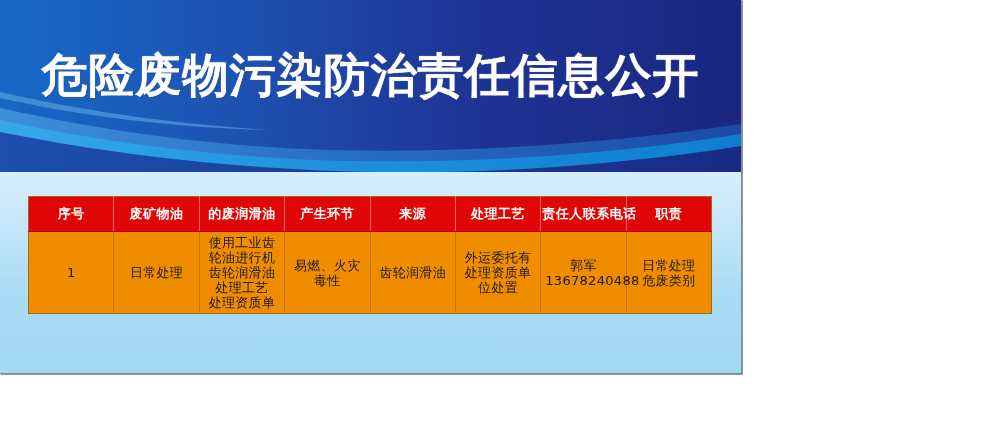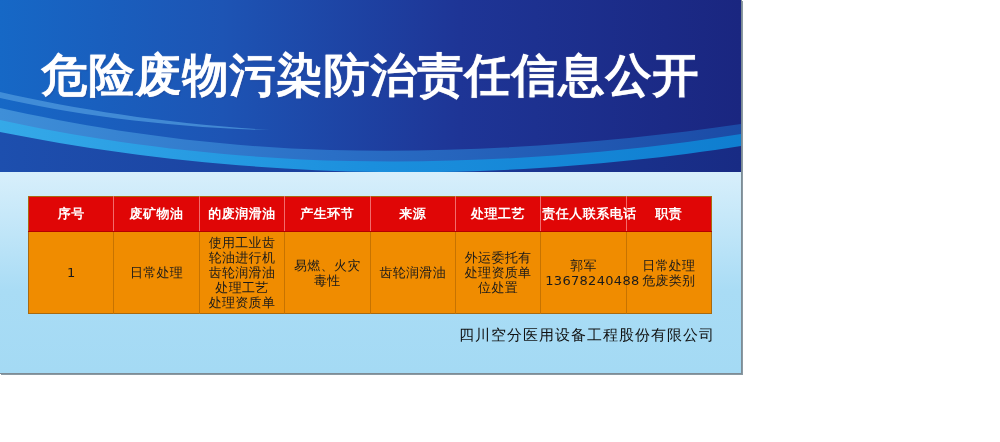--- a/index.html
+++ b/index.html
@@ -223,15 +223,14 @@
             <span class="cell-lines">
               <span>日常处理</span>
               <span>危废类别</span>
             </span>
           </td>
         </tr>
       </tbody>
     </table>
   </div>
 
-  <div class="company">四川空分医用设备工程股份有限公司</div>
 
 </div>
 
 </body></html>

